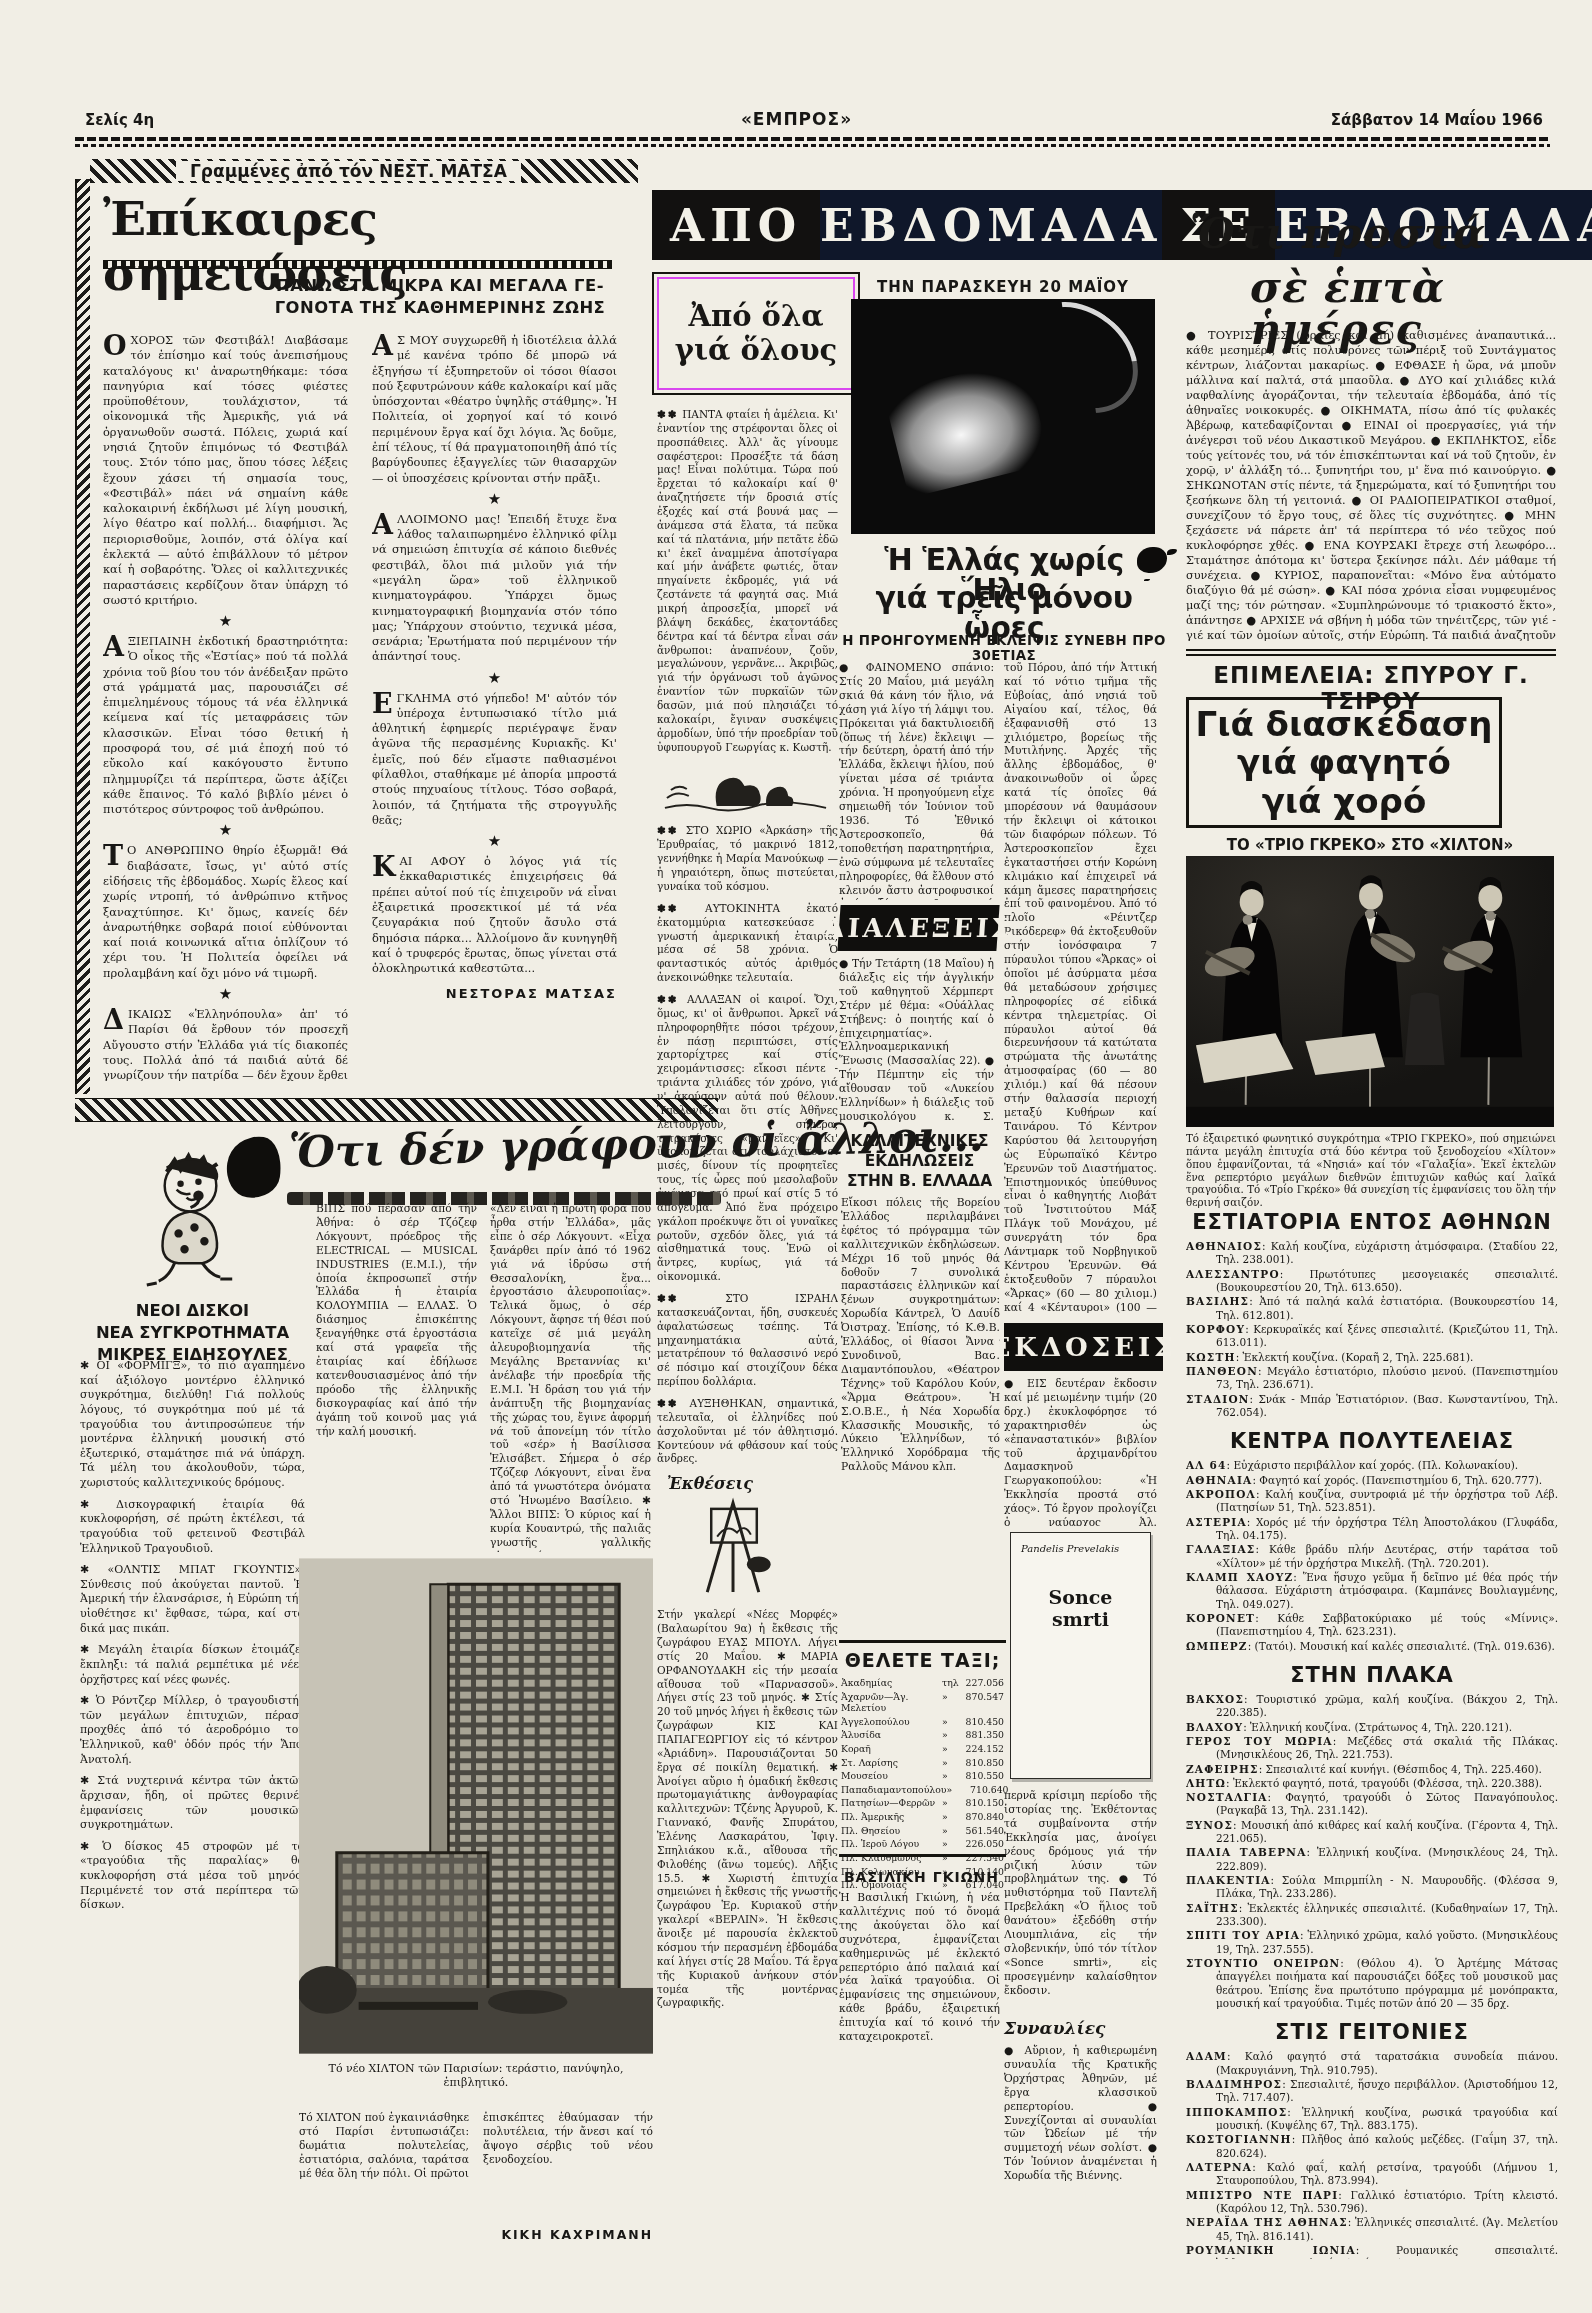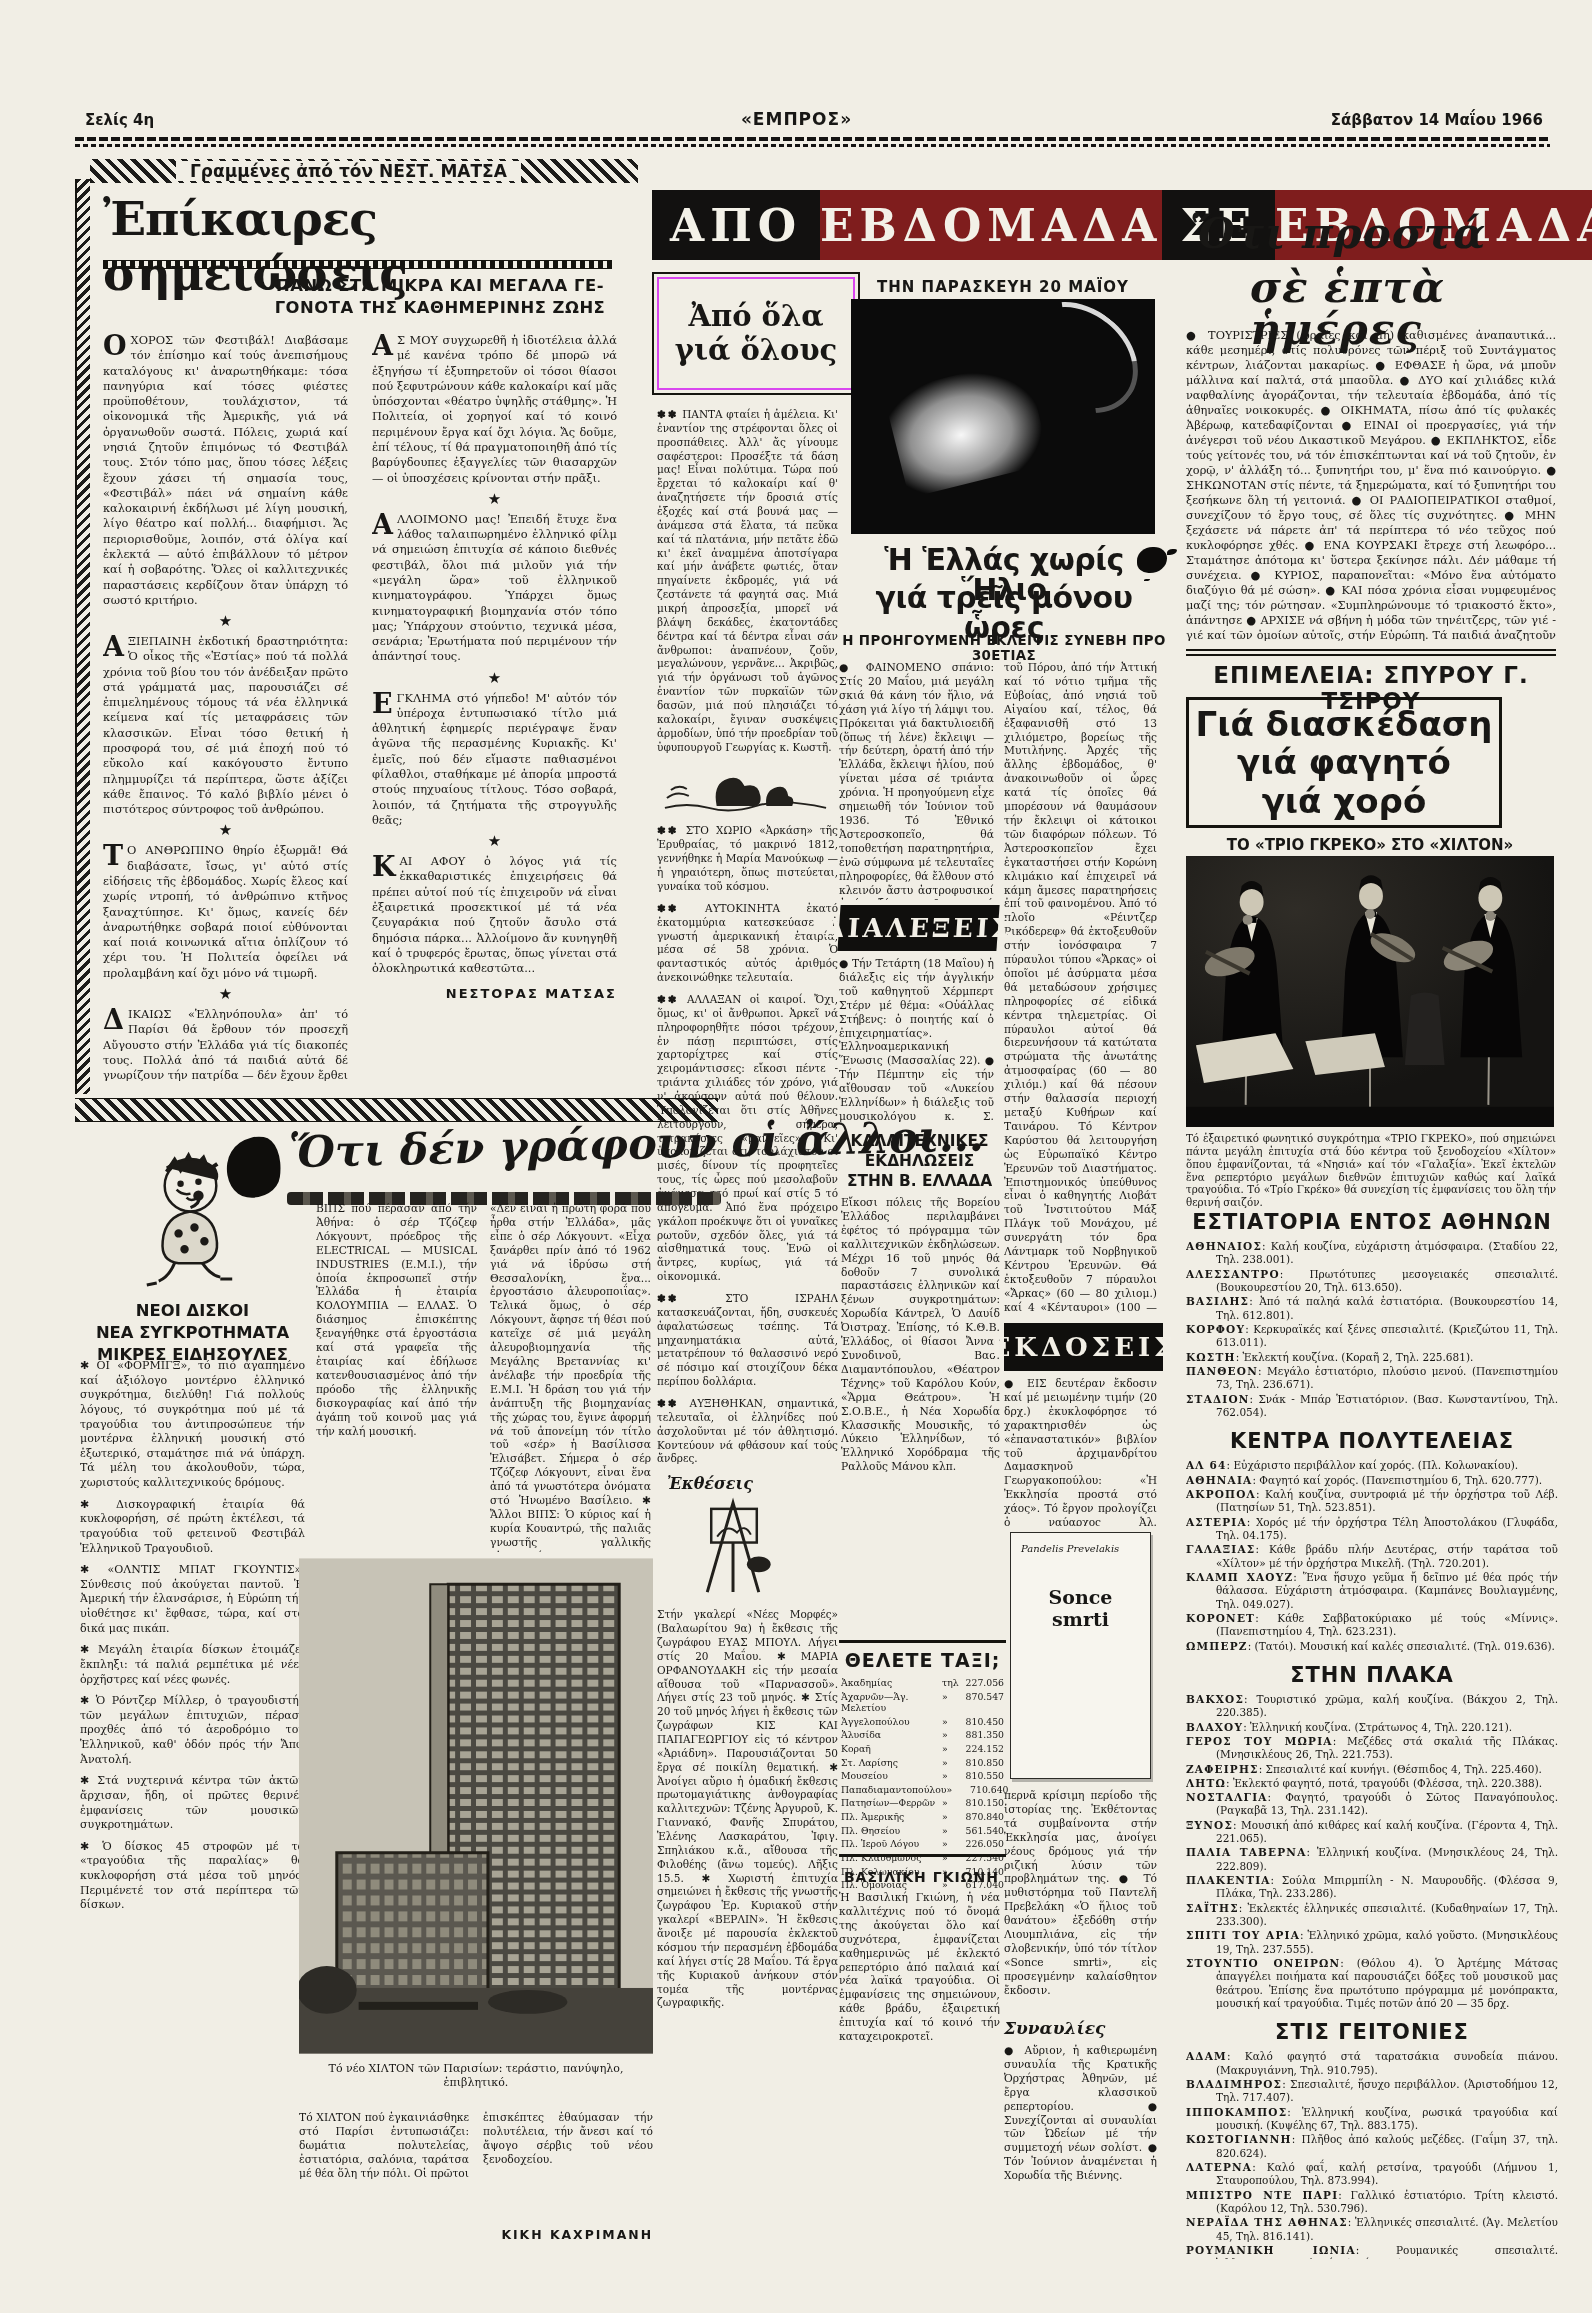--- a/index.html
+++ b/index.html
@@ -31,21 +31,21 @@
 .fcol{position:absolute;top:0;width:245px;height:754px;overflow:hidden}
 #fcol1{left:0}#fcol2{left:269px}
 .fcol p{font-size:11.4px;line-height:1.34;text-align:justify;margin-bottom:6px}
 .dropcap{float:left;font-size:27px;font-weight:bold;line-height:.85;margin:2px 4px 0 0}
 .sep{text-align:center;font-size:15px;line-height:1;margin:3px 0 5px}
 #featSig{text-align:right;font:bold 13px "DejaVu Sans",sans-serif;letter-spacing:2px;margin-top:10px}
 
 #banner{left:652px;top:190px;width:897px;height:70px;display:flex}
 #banner span{display:flex;align-items:center;justify-content:center;color:#f3f1e8;font:bold 44px "DejaVu Serif",serif;letter-spacing:6px;white-space:nowrap}
 .bDark{background:#121110;flex:0 0 auto;padding:0 18px}
-.bMid{background:#7f1d1d;flex:1}
+.bMid{background:#0f172a;flex:1}
 
 #faBox{left:657px;top:277px;width:198px;height:113px;border:2px solid #d946ef;outline:2px solid #15140f;outline-offset:3px;display:flex;flex-direction:column;justify-content:center}
 .faT{text-align:center;font:bold 29px "DejaVu Serif",serif;line-height:1.15}
 #faFlow{left:657px;top:408px;width:181px;height:1851px;overflow:hidden}
 #faFlow p{font-size:10.5px;line-height:1.32;text-align:justify;margin-bottom:8px}
 .marker{font-weight:bold;letter-spacing:2px}
 #exhibLabel{font:bold italic 16px "DejaVu Serif",serif;margin:6px 0 2px 10px}
 
 #eclKick{left:851px;top:278px;width:304px;text-align:center;font:bold 15px "DejaVu Sans",sans-serif;letter-spacing:1px}
 #moon{left:851px;top:299px;width:304px;height:235px;background:#0b0b0b}

